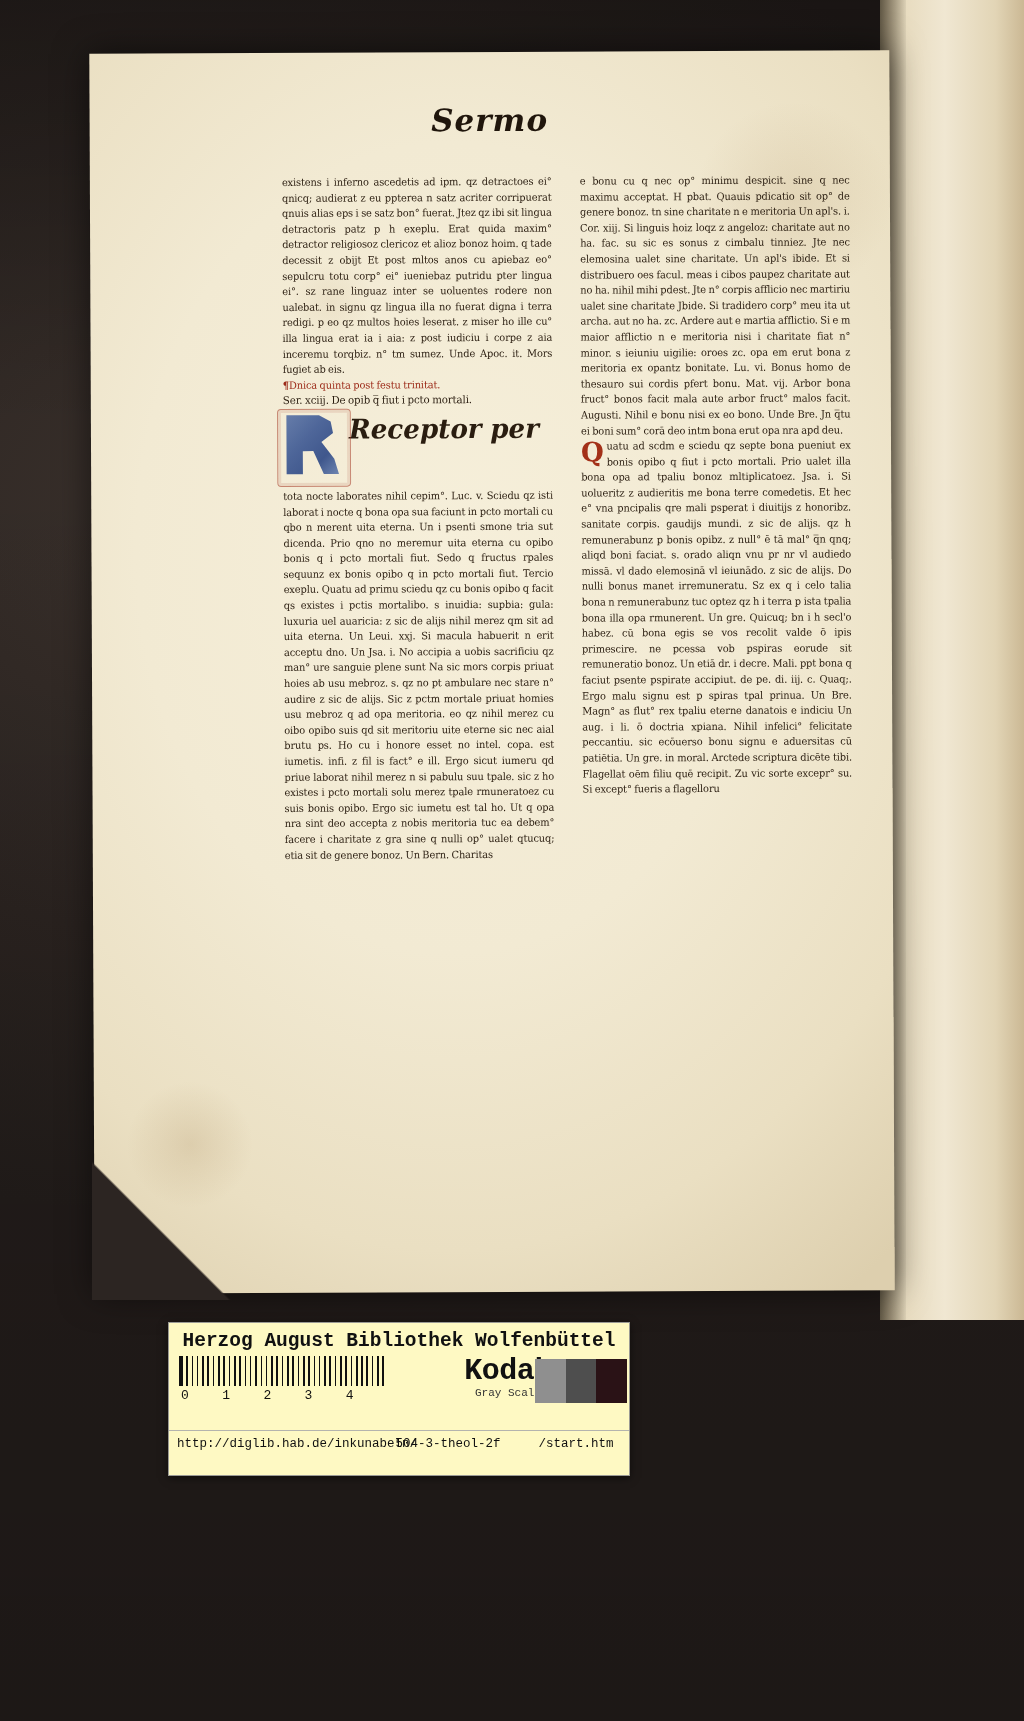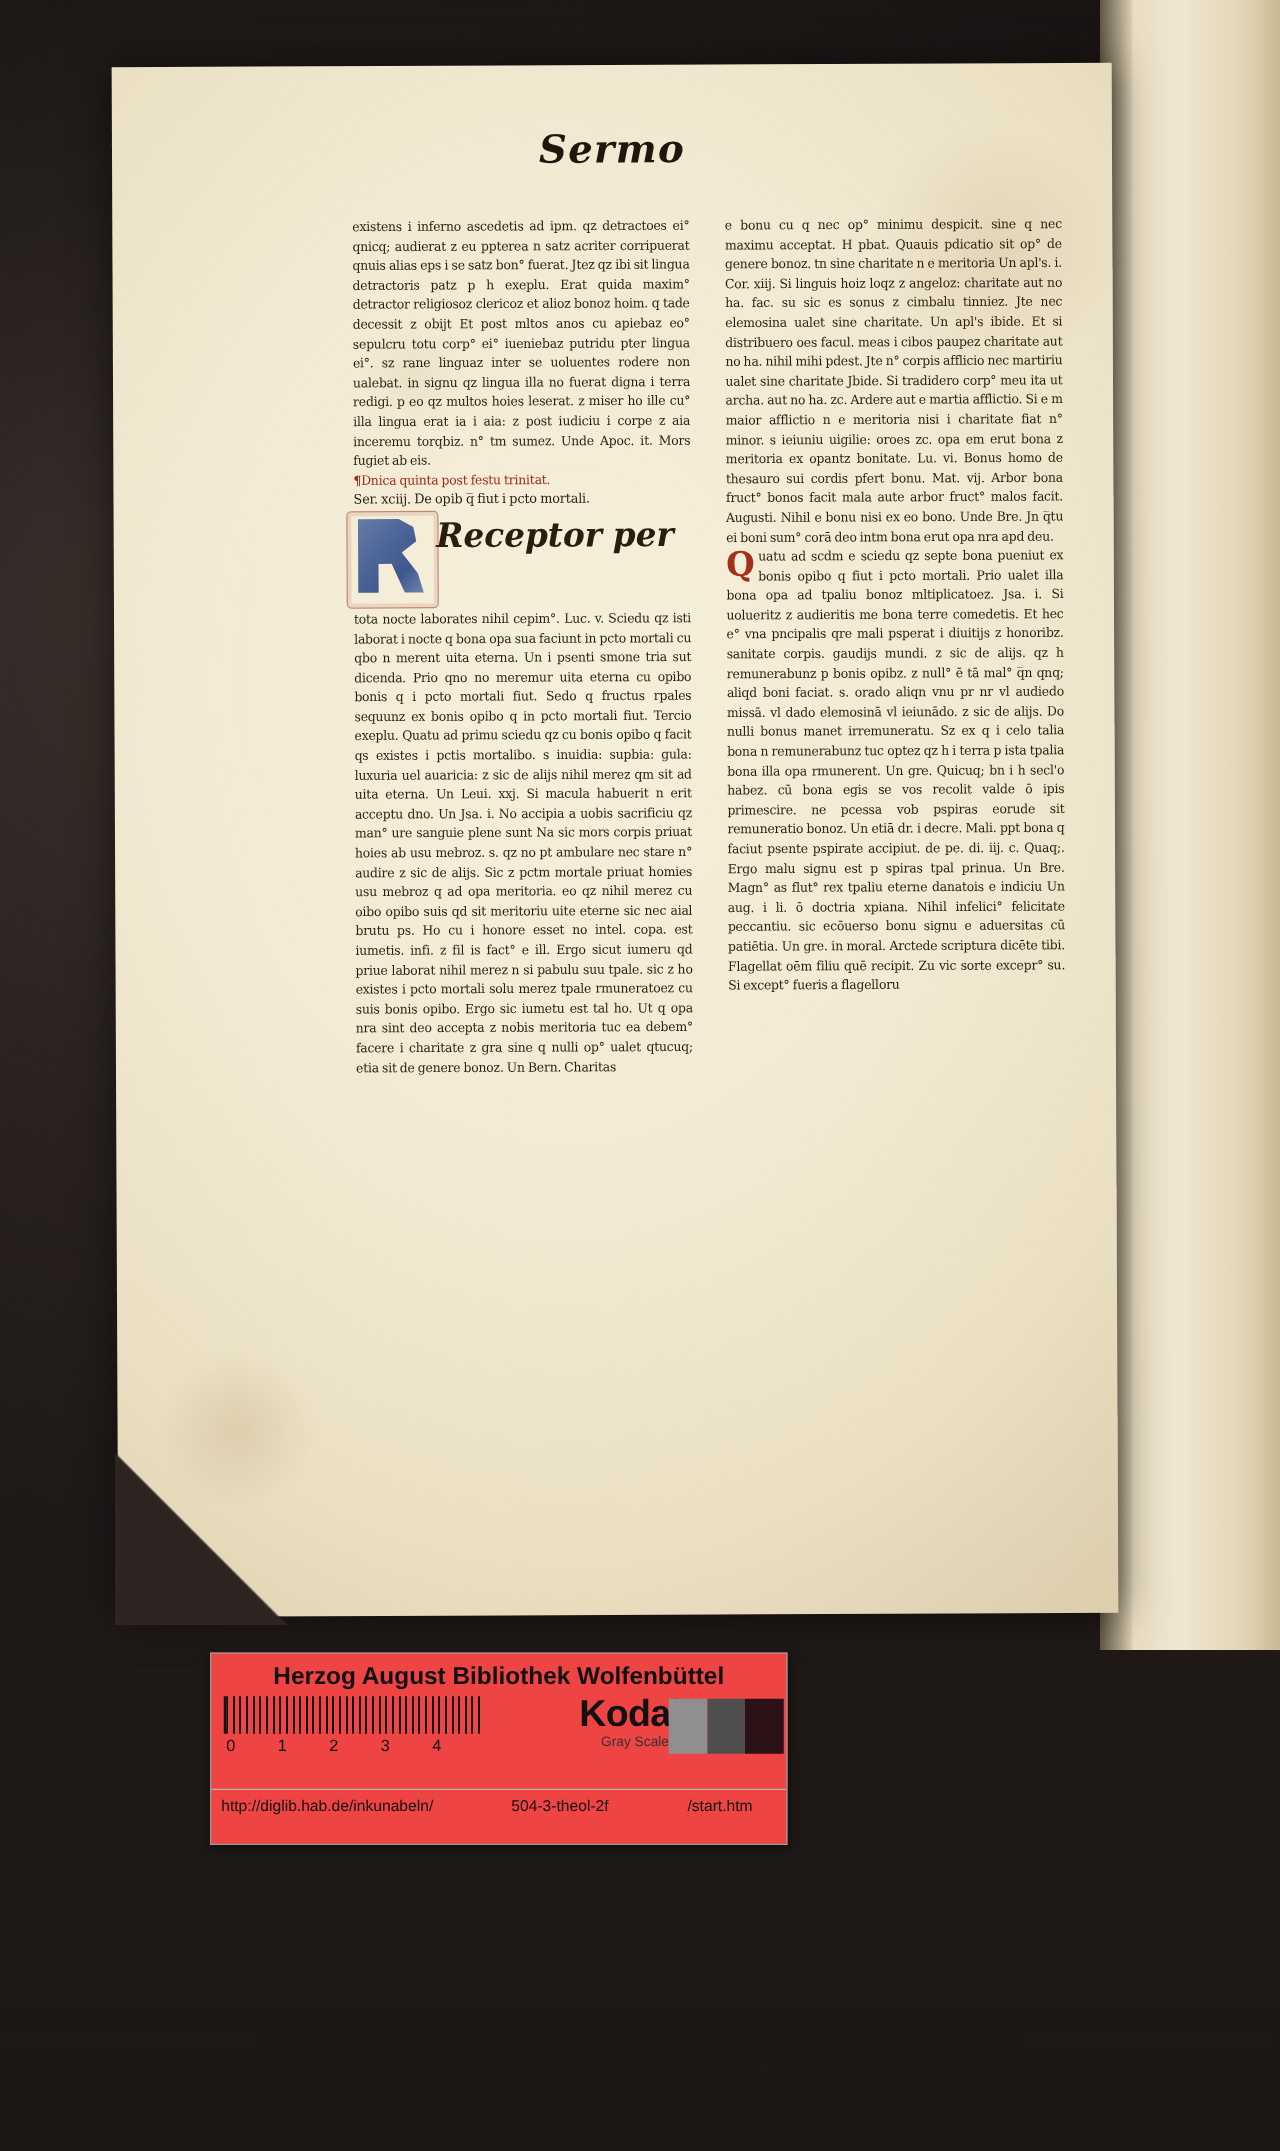--- a/index.html
+++ b/index.html
@@ -185,24 +185,24 @@
     margin: 2px 3px 0 0;
   }
 
   
   #target-card {
     position: absolute;
     left: 168px;
     top: 1322px;
     width: 460px;
     height: 152px;
-    background: #ef4444;
+    background: #fef9c3;
     border: 1px solid #9a9a95;
     box-shadow: 0 2px 8px rgba(0,0,0,0.5);
-    font-family: Liberation Sans, sans-serif;
+    font-family: Liberation Mono, monospace;
   }
   #target-title {
     text-align: center;
     font-size: 19.5px;
     font-weight: 700;
     color: #111;
     padding-top: 7px;
     letter-spacing: 0px;
   }
   #target-mid {

